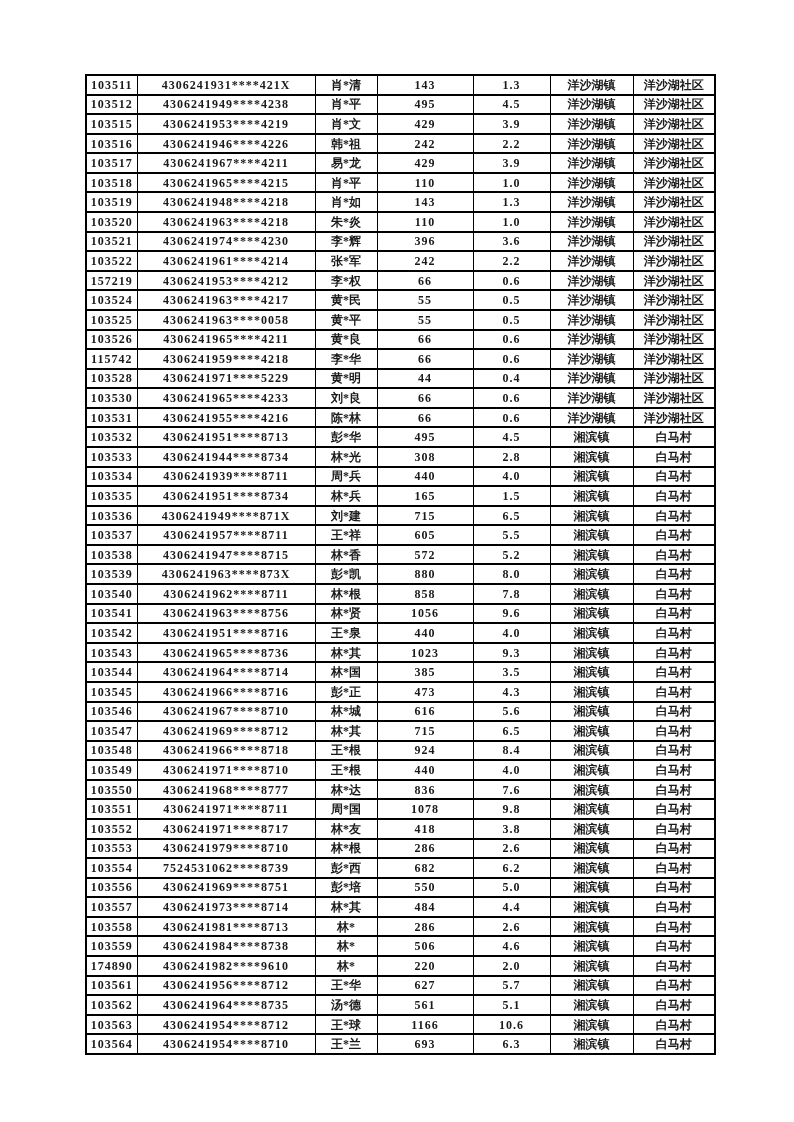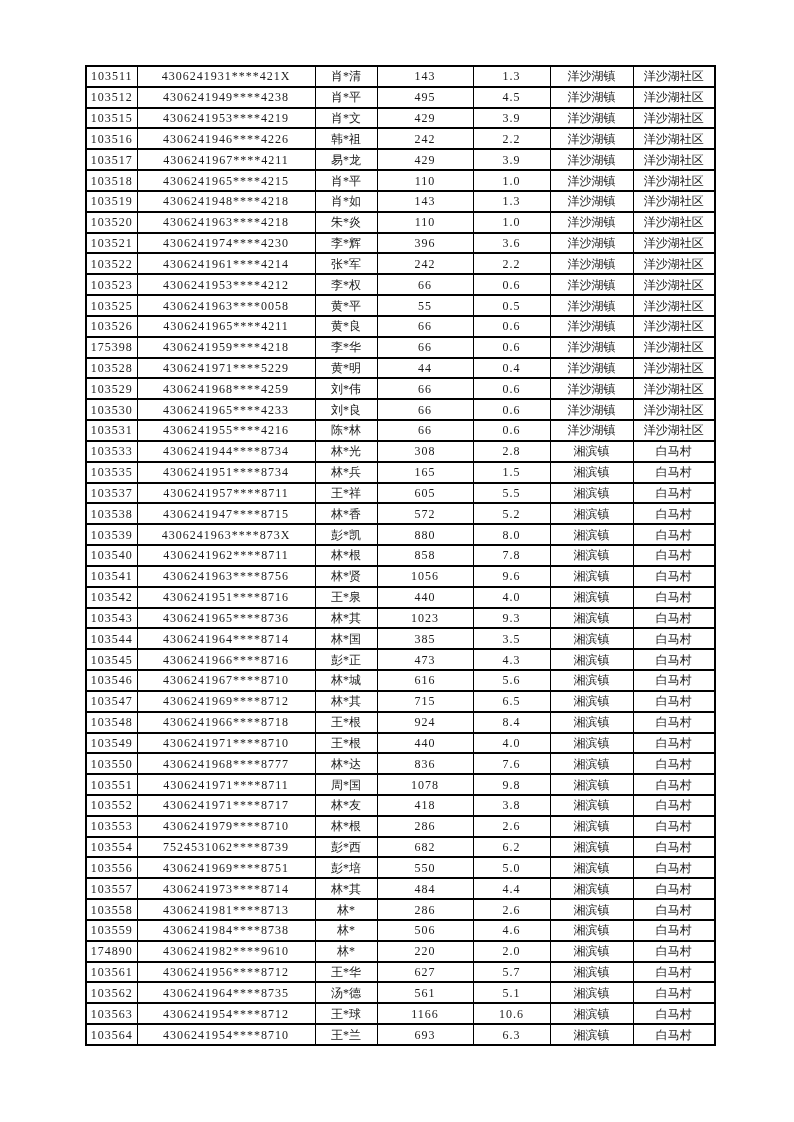--- a/index.html
+++ b/index.html
@@ -14,26 +14,27 @@
     width:794px;
     height:1122px;
     background:var(--page-bg);
     font-family:"Liberation Serif","DejaVu Serif",serif;
     color:var(--text-color);
     overflow:hidden;
   }
   table.data-table{
     position:absolute;
     left:85px;
-    top:65px;
+    top:74px;
     width:629px;
     height:981px;
     border-collapse:collapse;
     table-layout:fixed;
     border:2px solid var(--border-color);
+    font-weight:bold;
   }
   table.data-table td{
     border-left:1px solid var(--border-color);
     border-right:1px solid var(--border-color);
     border-top:2px solid var(--border-color);
     border-bottom:2px solid var(--border-color);
     padding:0;
     margin:0;
     font-size:12px;
     line-height:1;
@@ -156,25 +157,34 @@
         <tr>
           <td>103522</td>
           <td>4306241961****4214</td>
           <td>张*军</td>
           <td>242</td>
           <td>2.2</td>
           <td>洋沙湖镇</td>
           <td>洋沙湖社区</td>
         </tr>
         <tr>
-          <td>103523</td>
+          <td>157219</td>
           <td>4306241953****4212</td>
           <td>李*权</td>
           <td>66</td>
           <td>0.6</td>
+          <td>洋沙湖镇</td>
+          <td>洋沙湖社区</td>
+        </tr>
+        <tr>
+          <td>103524</td>
+          <td>4306241963****4217</td>
+          <td>黄*民</td>
+          <td>55</td>
+          <td>0.5</td>
           <td>洋沙湖镇</td>
           <td>洋沙湖社区</td>
         </tr>
         <tr>
           <td>103525</td>
           <td>4306241963****0058</td>
           <td>黄*平</td>
           <td>55</td>
           <td>0.5</td>
           <td>洋沙湖镇</td>
@@ -183,83 +193,101 @@
         <tr>
           <td>103526</td>
           <td>4306241965****4211</td>
           <td>黄*良</td>
           <td>66</td>
           <td>0.6</td>
           <td>洋沙湖镇</td>
           <td>洋沙湖社区</td>
         </tr>
         <tr>
-          <td>175398</td>
+          <td>115742</td>
           <td>4306241959****4218</td>
           <td>李*华</td>
           <td>66</td>
           <td>0.6</td>
           <td>洋沙湖镇</td>
           <td>洋沙湖社区</td>
         </tr>
         <tr>
           <td>103528</td>
           <td>4306241971****5229</td>
           <td>黄*明</td>
           <td>44</td>
           <td>0.4</td>
           <td>洋沙湖镇</td>
           <td>洋沙湖社区</td>
         </tr>
         <tr>
-          <td>103529</td>
-          <td>4306241968****4259</td>
-          <td>刘*伟</td>
-          <td>66</td>
-          <td>0.6</td>
-          <td>洋沙湖镇</td>
-          <td>洋沙湖社区</td>
-        </tr>
-        <tr>
           <td>103530</td>
           <td>4306241965****4233</td>
           <td>刘*良</td>
           <td>66</td>
           <td>0.6</td>
           <td>洋沙湖镇</td>
           <td>洋沙湖社区</td>
         </tr>
         <tr>
           <td>103531</td>
           <td>4306241955****4216</td>
           <td>陈*林</td>
           <td>66</td>
           <td>0.6</td>
           <td>洋沙湖镇</td>
           <td>洋沙湖社区</td>
         </tr>
         <tr>
+          <td>103532</td>
+          <td>4306241951****8713</td>
+          <td>彭*华</td>
+          <td>495</td>
+          <td>4.5</td>
+          <td>湘滨镇</td>
+          <td>白马村</td>
+        </tr>
+        <tr>
           <td>103533</td>
           <td>4306241944****8734</td>
           <td>林*光</td>
           <td>308</td>
           <td>2.8</td>
           <td>湘滨镇</td>
           <td>白马村</td>
         </tr>
         <tr>
+          <td>103534</td>
+          <td>4306241939****8711</td>
+          <td>周*兵</td>
+          <td>440</td>
+          <td>4.0</td>
+          <td>湘滨镇</td>
+          <td>白马村</td>
+        </tr>
+        <tr>
           <td>103535</td>
           <td>4306241951****8734</td>
           <td>林*兵</td>
           <td>165</td>
           <td>1.5</td>
           <td>湘滨镇</td>
           <td>白马村</td>
         </tr>
         <tr>
+          <td>103536</td>
+          <td>4306241949****871X</td>
+          <td>刘*建</td>
+          <td>715</td>
+          <td>6.5</td>
+          <td>湘滨镇</td>
+          <td>白马村</td>
+        </tr>
+        <tr>
           <td>103537</td>
           <td>4306241957****8711</td>
           <td>王*祥</td>
           <td>605</td>
           <td>5.5</td>
           <td>湘滨镇</td>
           <td>白马村</td>
         </tr>
         <tr>
           <td>103538</td>

